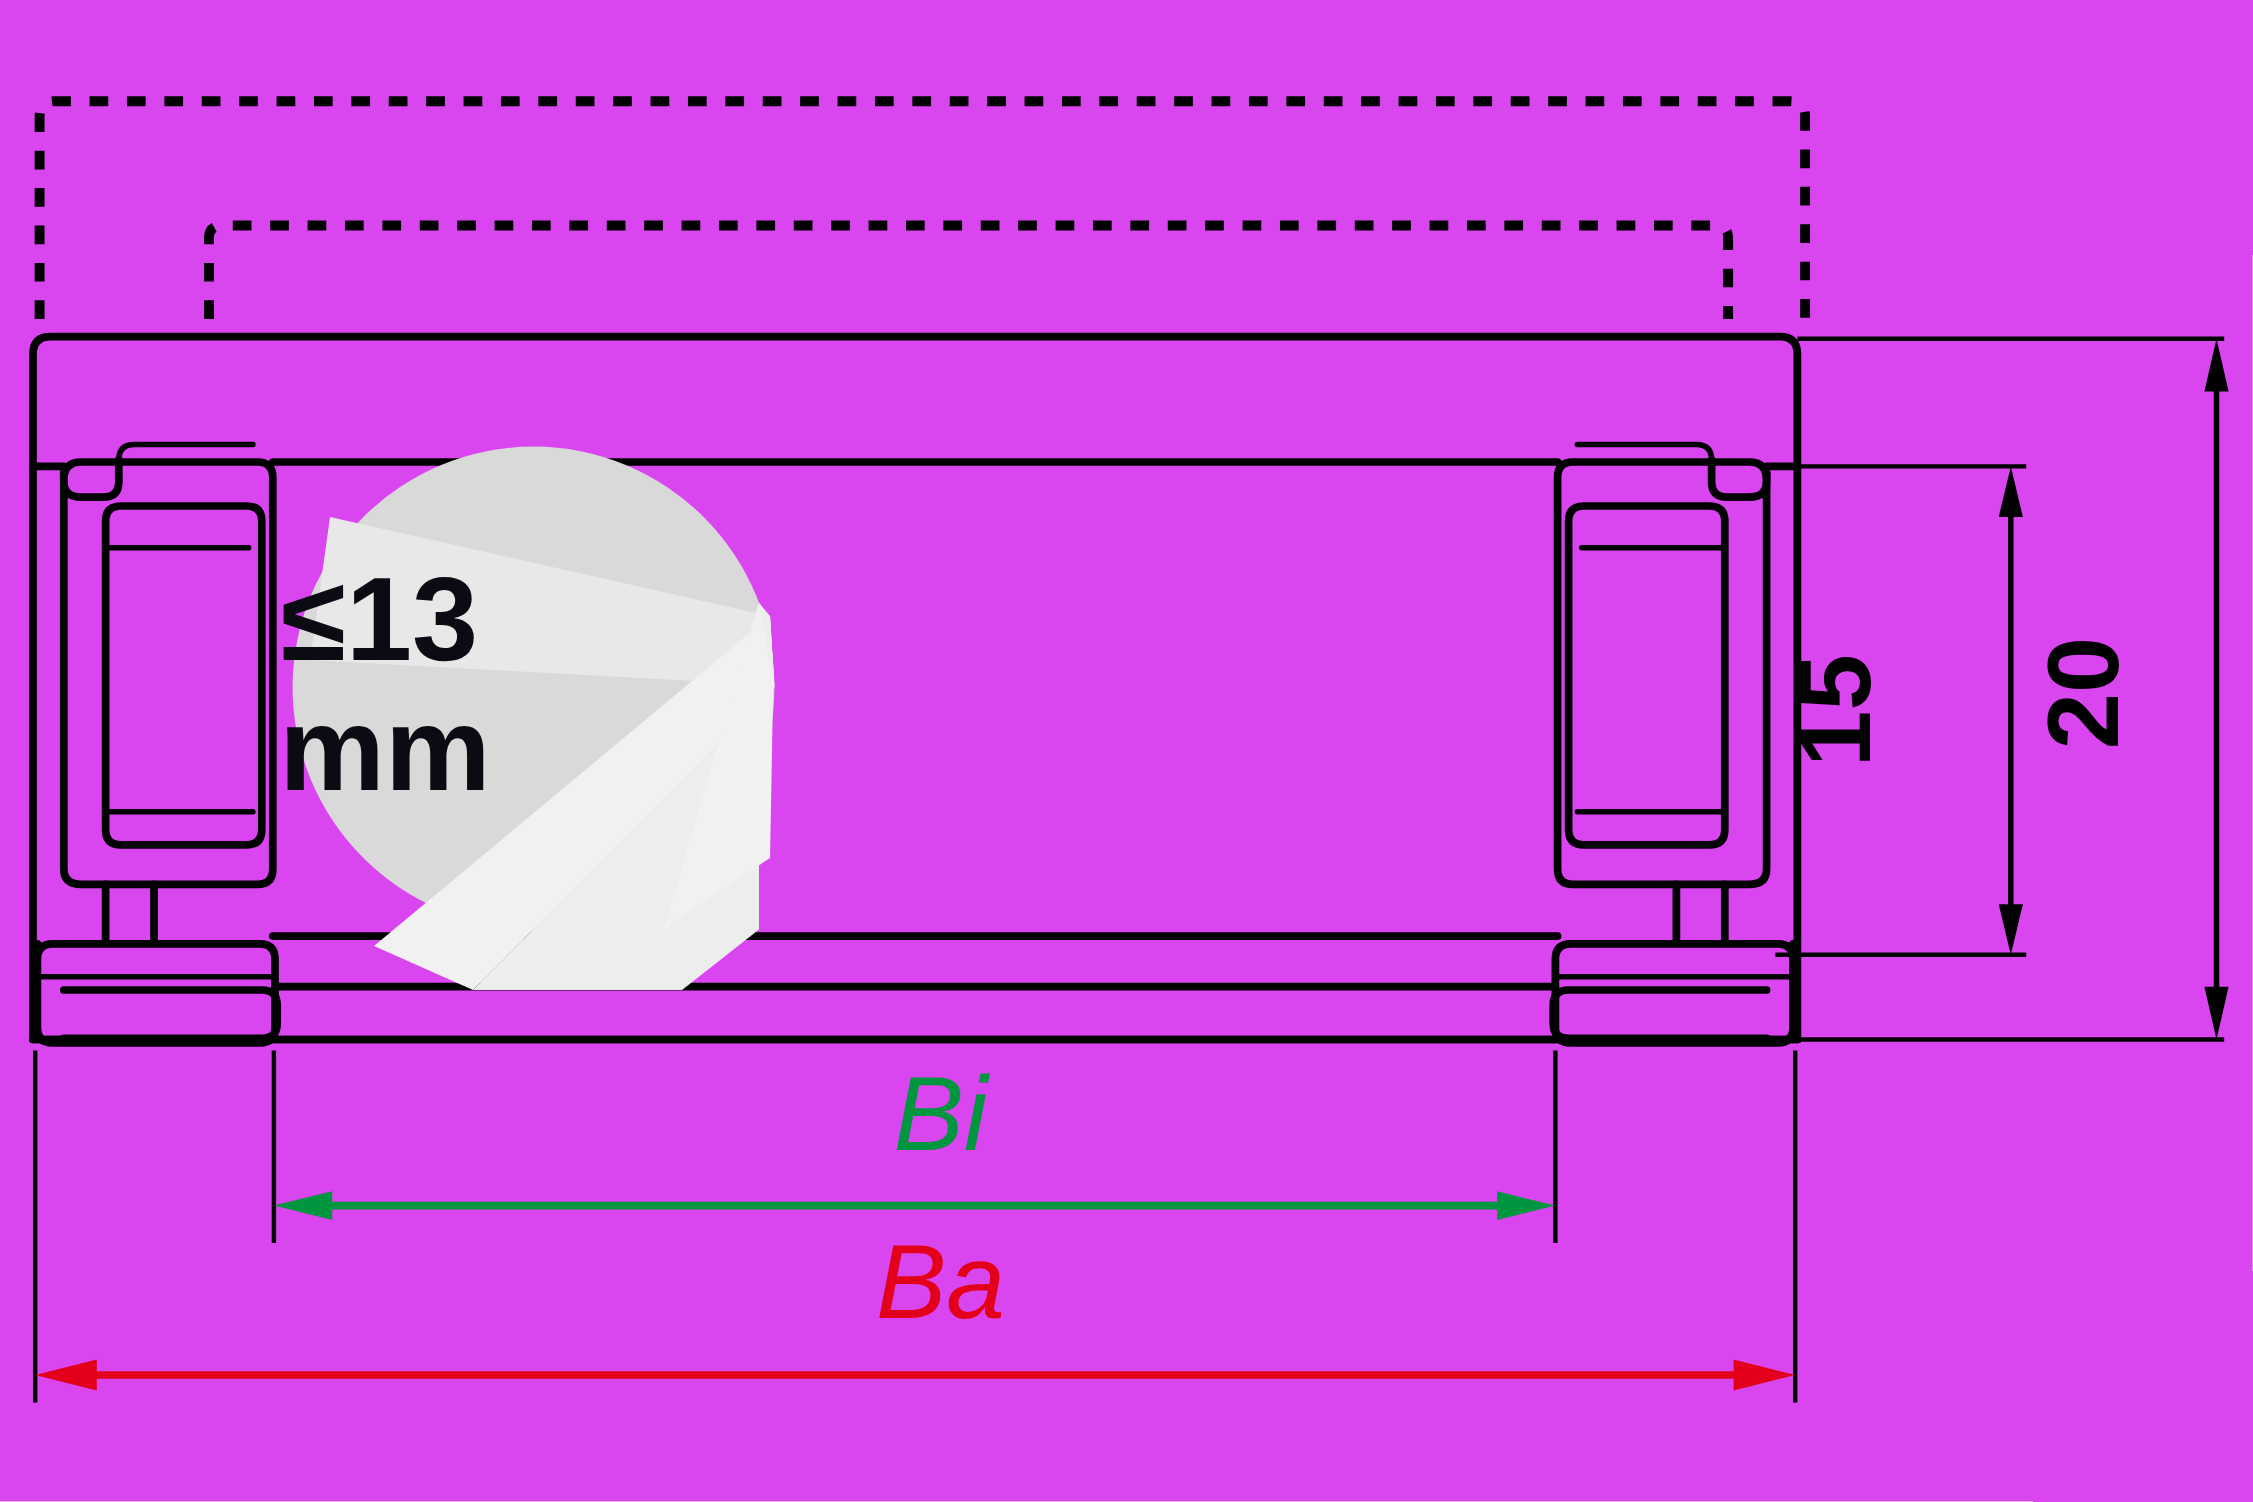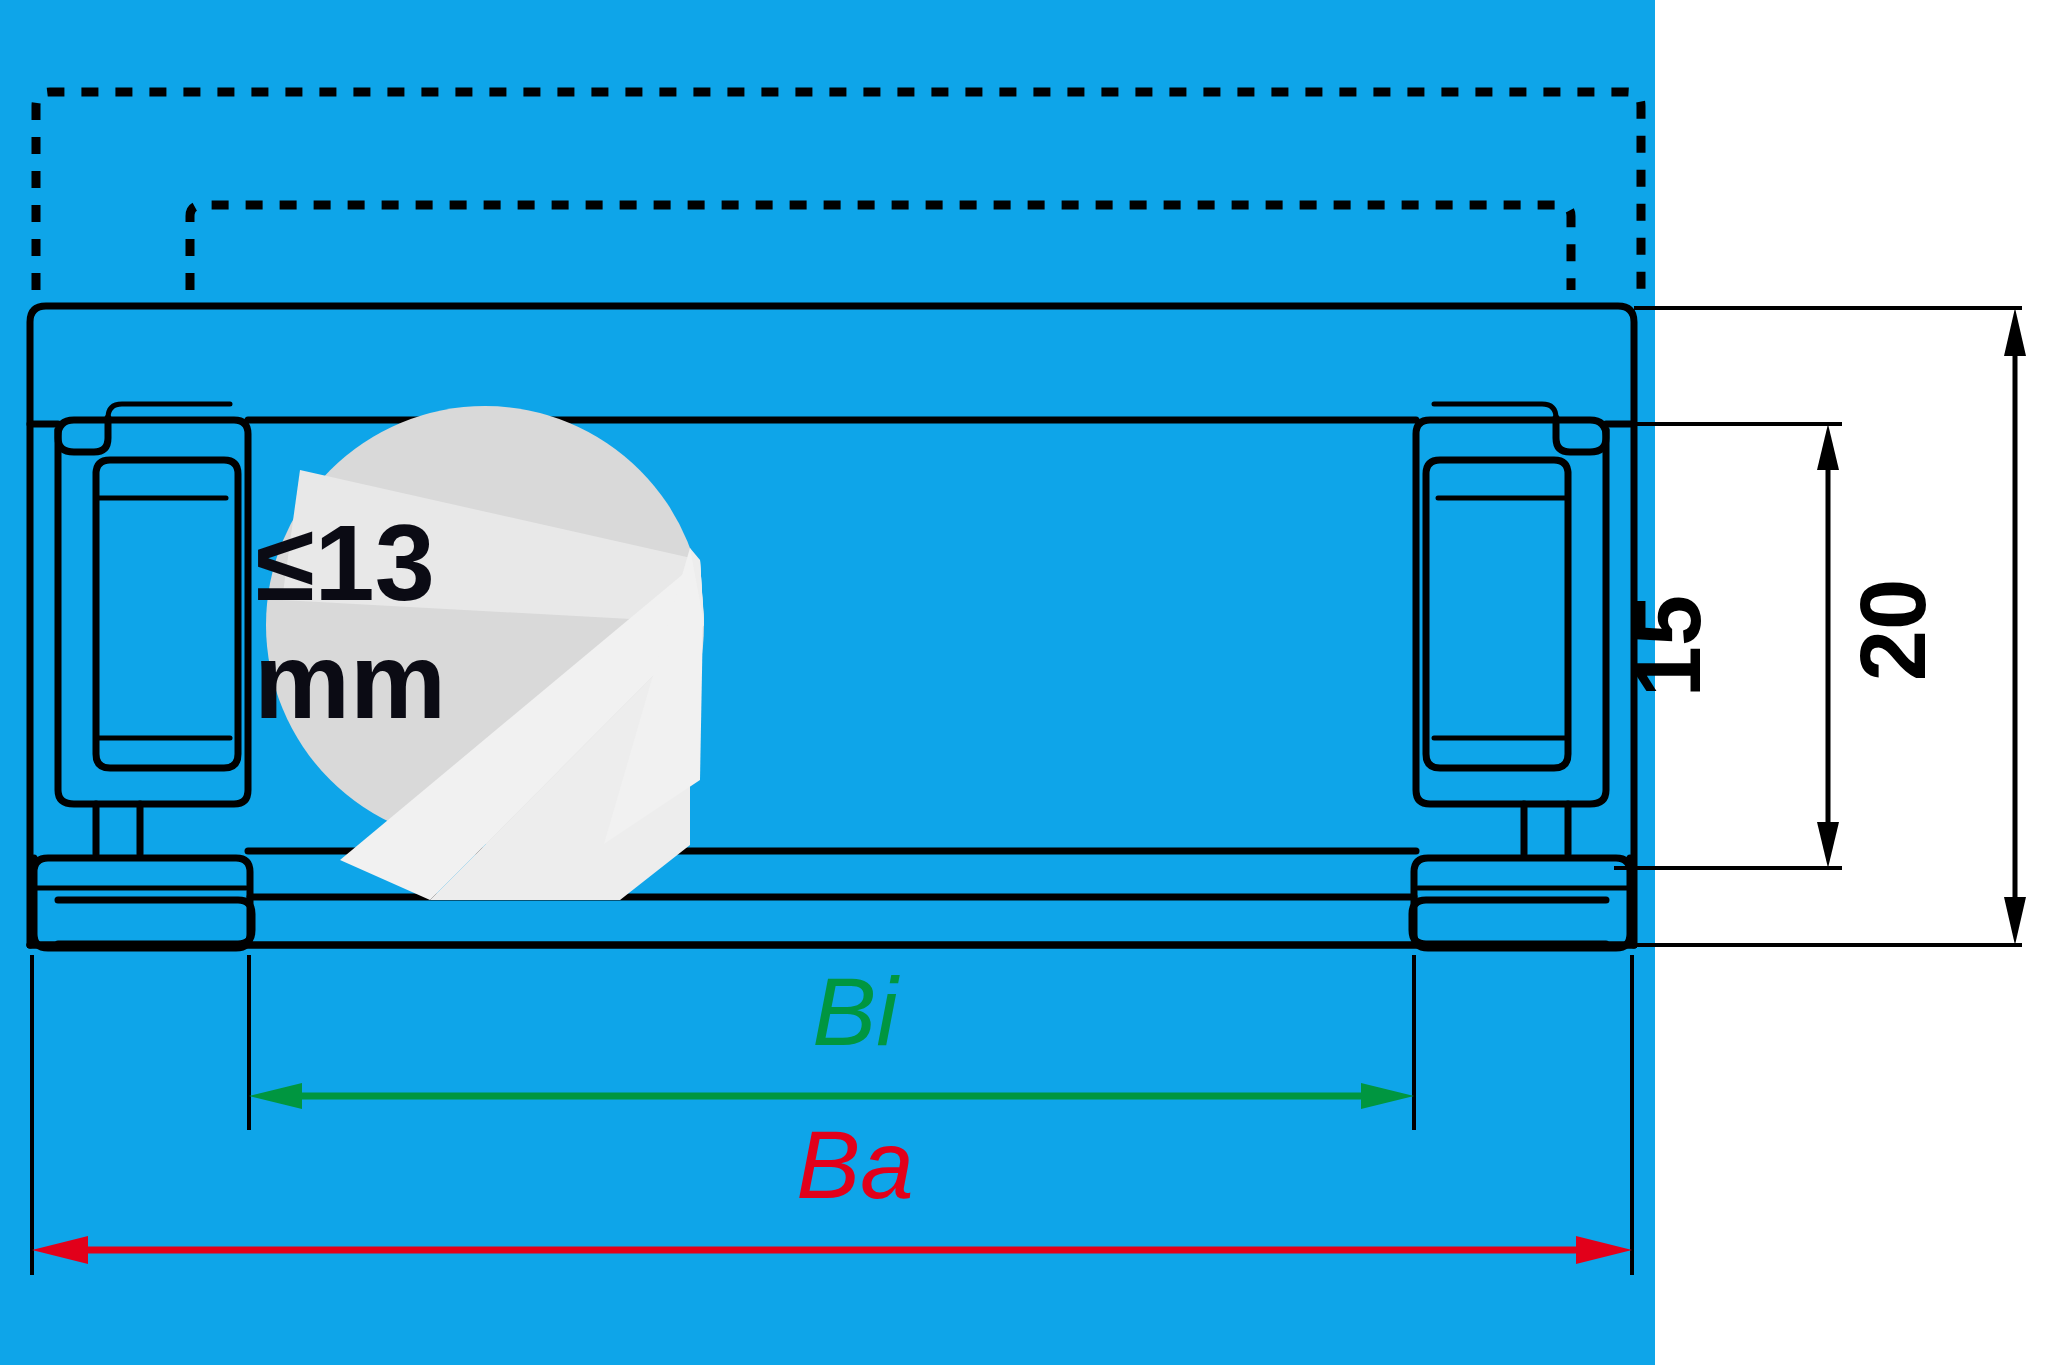--- a/index.html
+++ b/index.html
@@ -8,23 +8,23 @@
     background: #ffffff;
   }
   body {
     width: 2048px;
     height: 1365px;
     overflow: hidden;
     font-family: "Liberation Sans", sans-serif;
   }
   #drawing-root {
     position: relative;
-    width: 1655px;
+    width: 2048px;
     height: 1365px;
-    background: #0ea5e9;
+    background: #d946ef;
   }
   svg#tech-drawing {
     display: block;
     width: 2048px;
     height: 1365px;
   }
   .outline {
     fill: none;
     stroke: #000000;
     stroke-width: 7;

